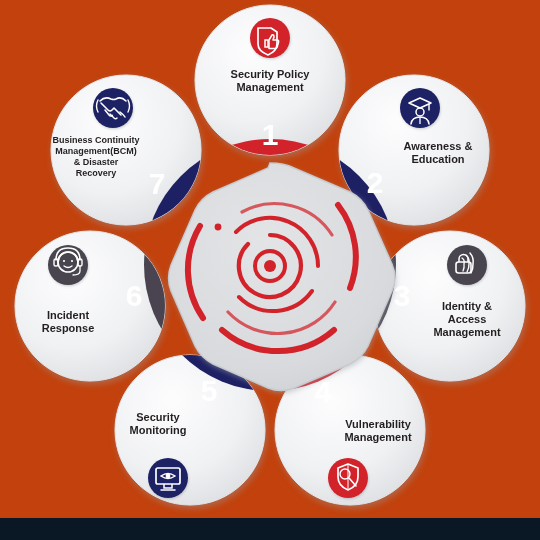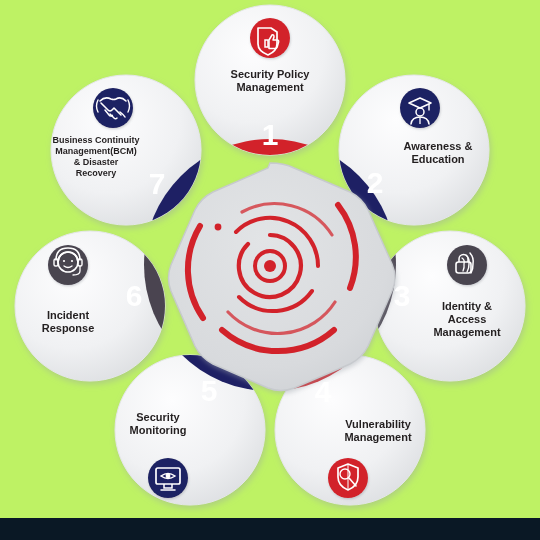--- a/index.html
+++ b/index.html
@@ -12,21 +12,21 @@
     width: 540px;
     height: 540px;
     overflow: hidden;
     font-family: "Liberation Sans", sans-serif;
     position: relative;
   }
   #stage {
     position: relative;
     width: 540px;
     height: 540px;
-    background: #bef264;
+    background: #c2410c;
   }
   #diagram-svg {
     position: absolute;
     left: 0;
     top: 0;
     width: 540px;
     height: 540px;
     display: block;
   }
   .petal-number {

